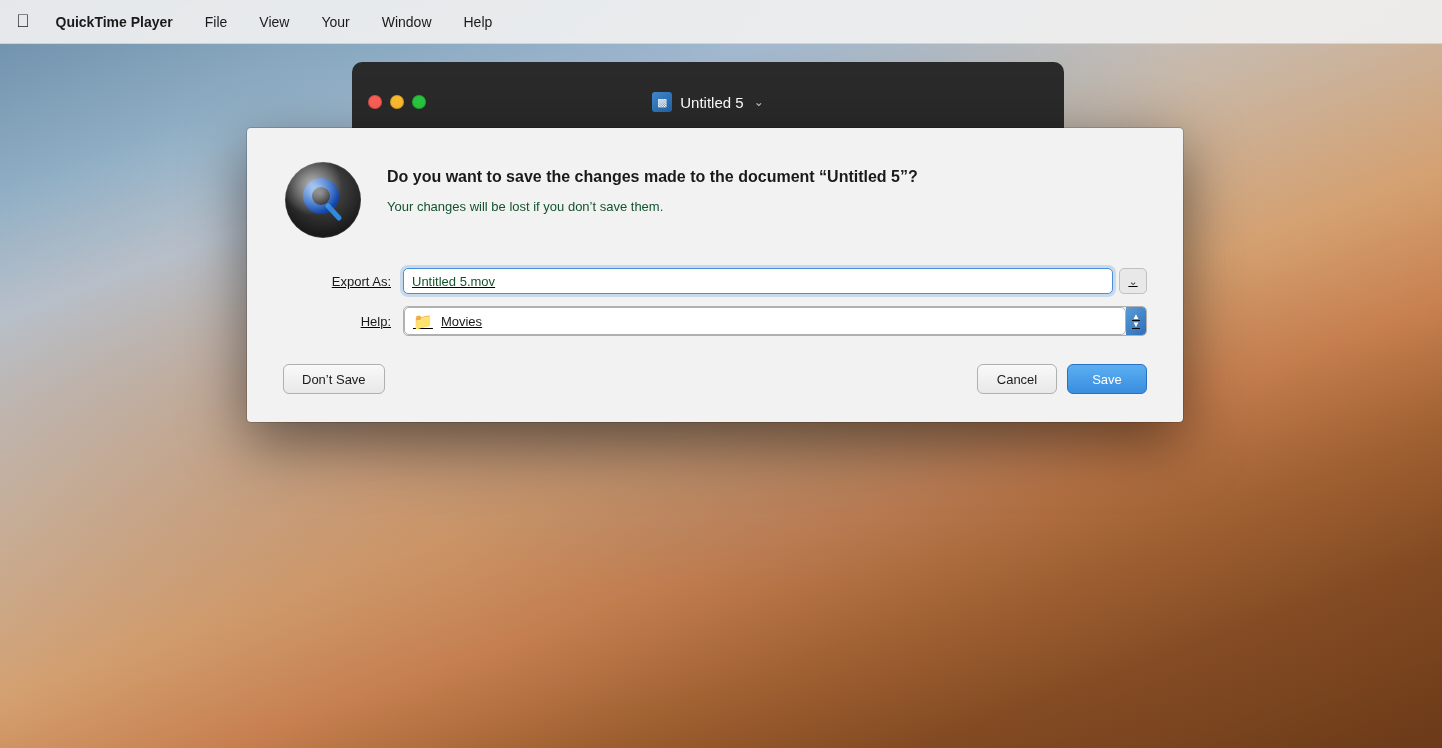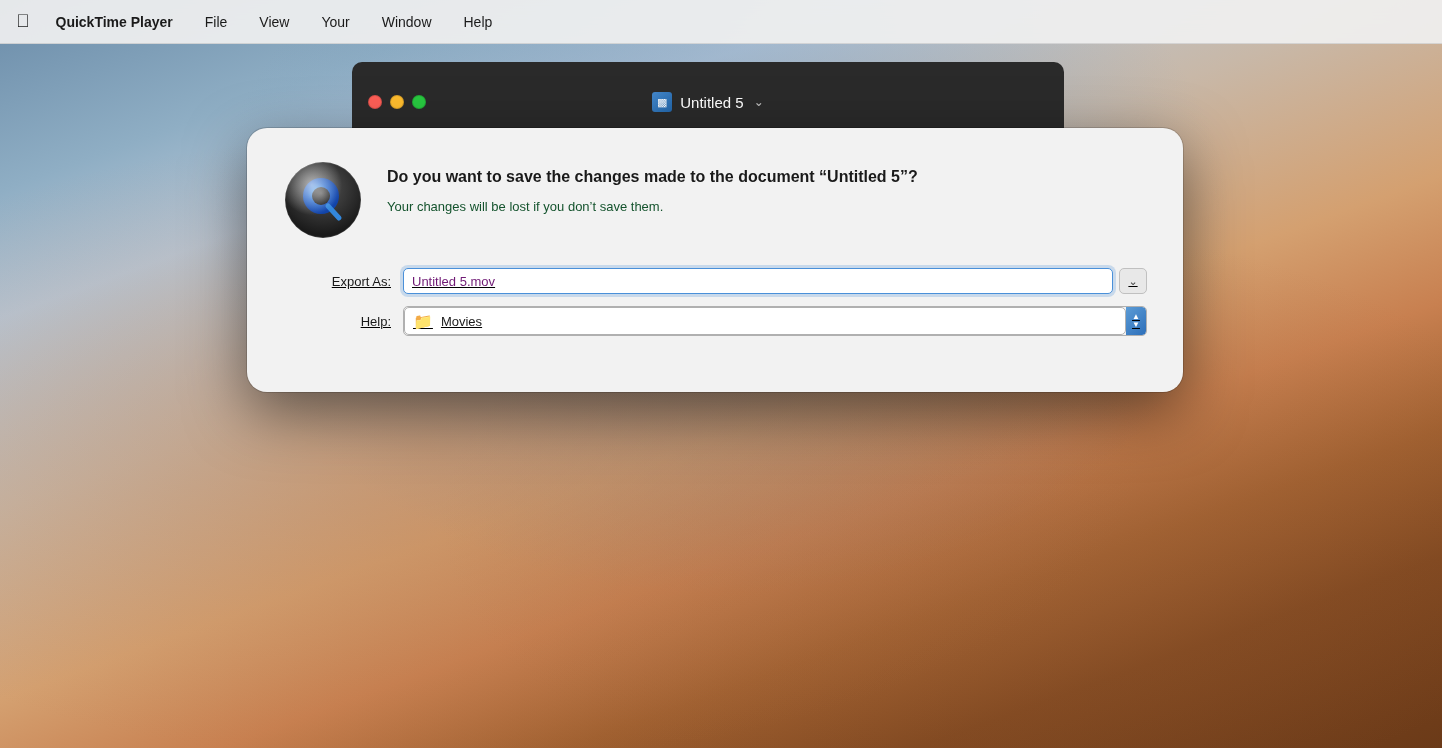--- a/index.html
+++ b/index.html
@@ -136,21 +136,21 @@
       margin-left: 2px;
     }
 
     
     .save-dialog {
       position: absolute;
       top: 128px;
       left: 247px;
       width: 936px;
       background: #f2f2f2;
-      border-radius: 20px;
+      border-radius: 4px;
       box-shadow:
         0 20px 60px rgba(0,0,0,0.5),
         0 0 0 1px rgba(0,0,0,0.15);
       padding: 32px 36px 28px 36px;
       z-index: 60;
     }
 
     .dialog-header {
       display: flex;
       align-items: flex-start;
@@ -220,21 +220,21 @@
     .form-input {
       flex: 1;
       height: 26px;
       border: 1.5px solid #4a90d9;
       border-radius: 5px;
       padding: 0 8px;
       font-size: 13px;
       background: #ffffff;
       outline: none;
       box-shadow: 0 0 0 3px rgba(74,144,217,0.25);
-      color: #701a75;
+      color: #14532d;
     }
 
     .form-input.tags-input {
       border: 1px solid #c0c0c0;
       box-shadow: none;
       background: #ffffff;
     }
 
     .dropdown-arrow-btn {
       width: 28px;
@@ -442,13 +442,22 @@
           </div>
           <div class="where-stepper">
             <span class="stepper-up">▲</span>
             <span class="stepper-down">▼</span>
           </div>
         </div>
       </div>
     </div>
   </div>
 
+  <div class="dialog-buttons">
+    <div class="btn-left">
+      <button class="btn btn-default">Don’t Save</button>
+    </div>
+    <div class="btn-right">
+      <button class="btn btn-default">Cancel</button>
+      <button class="btn btn-primary">Save</button>
+    </div>
+  </div>
 </div>
 
 </body></html>

